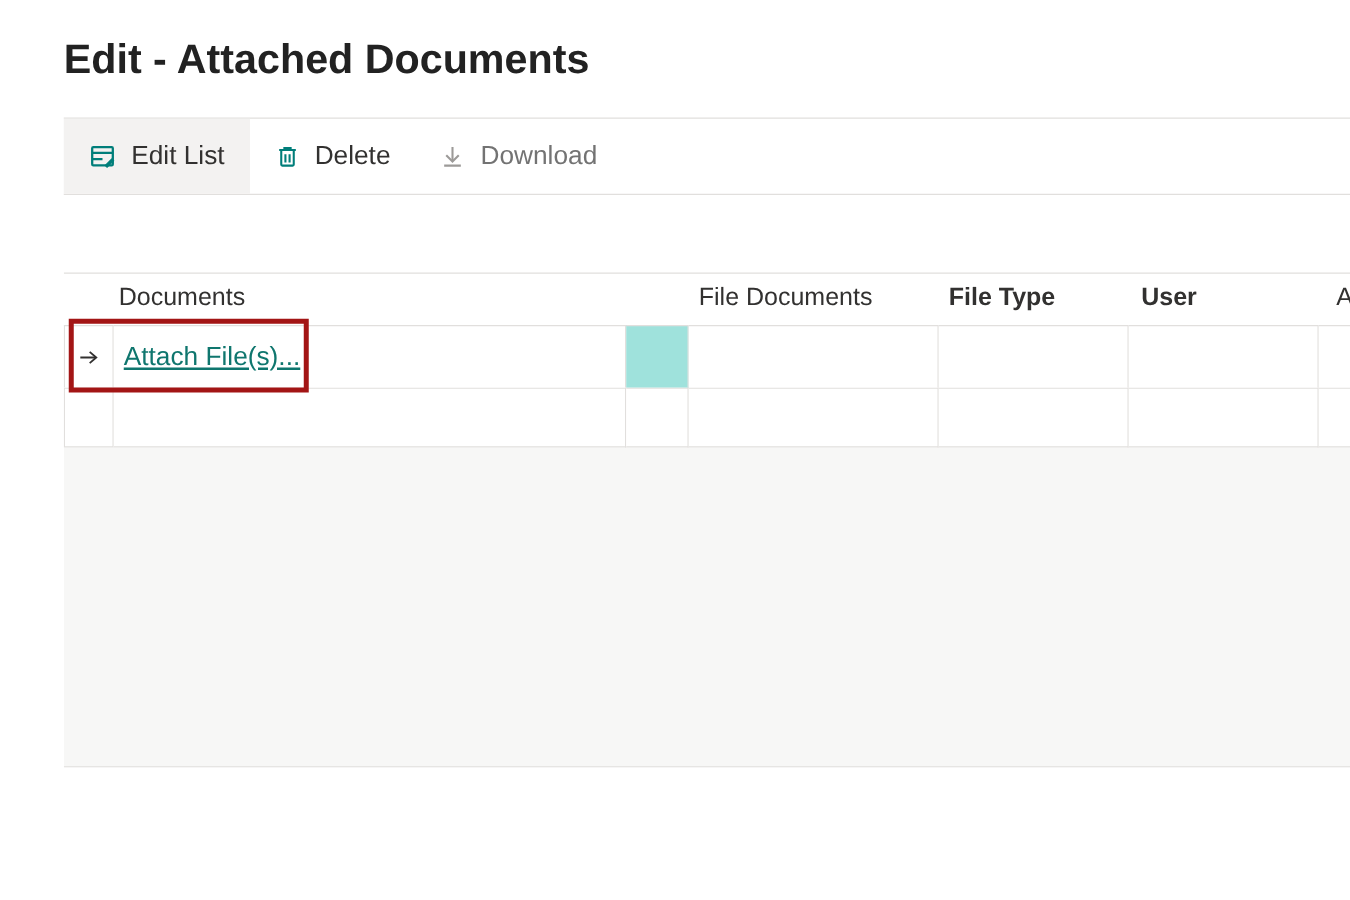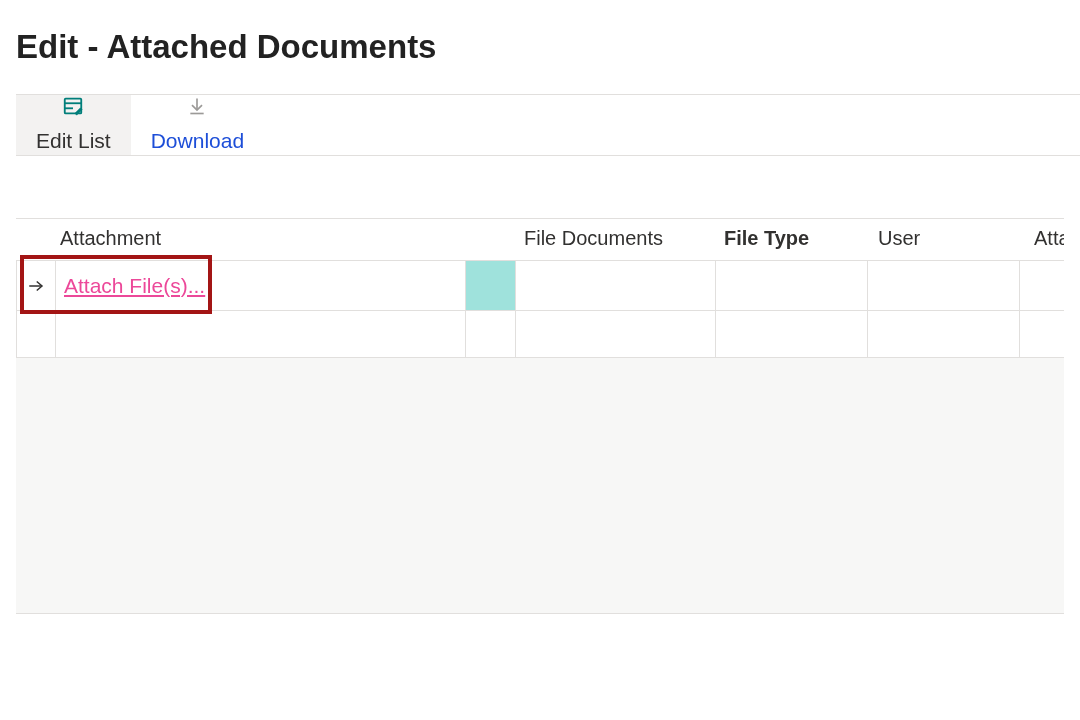--- a/index.html
+++ b/index.html
@@ -7,21 +7,21 @@
     margin: 0;
     padding: 0;
     width: 1080px;
     height: 720px;
     background: #ffffff;
     font-family: "Segoe UI", Arial, sans-serif;
     color: #323130;
     overflow: hidden;
   }
   .page {
-    padding-left: 16px;
+    padding-left: 51px;
     width: 1080px;
   }
   .title {
     font-size: 33px;
     font-weight: 600;
     margin-top: 28px;
     margin-bottom: 28px;
     color: #222;
   }
   .toolbar {
@@ -37,25 +37,23 @@
     gap: 12px;
     padding: 0 20px;
     font-size: 21px;
     color: #323130;
     cursor: pointer;
     user-select: none;
     white-space: nowrap;
   }
   .toolbar-button.active {
     background: #f3f2f1;
-    flex-direction: column;
   }
   .toolbar-button.disabled {
-    color: #1d4ed8;
-    flex-direction: column;
+    color: #737373;
   }
   .toolbar-button .icon { display: inline-flex; align-items: center; }
   .toolbar-button.disabled .icon svg { stroke: #9c9a98; }
   .toolbar-button .icon svg { stroke: #007e7a; }
 
   .table-wrap {
     margin-top: 62px;
     border-top: 1px solid #e1dfdd;
   }
   .grid {
@@ -65,42 +63,42 @@
   }
   .header-cell {
     font-size: 20px;
     color: #323130;
     padding: 8px 0 10px 0;
     white-space: nowrap;
   }
   .h-attachment { grid-column: 2 / 4; padding-left:4px; }
   .h-fileext    { grid-column: 4; padding-left:8px;}
   .h-filetype   { grid-column: 5; padding-left:8px;font-weight:bold;}
-  .h-user       { grid-column: 6; padding-left:10px;}
+  .h-user       { grid-column: 6; padding-left:10px;font-weight:bold;}
   .h-attached   { grid-column: 7; padding-left:14px; text-align:left;}
 
   .body-row .cell {
     height: 50px;
     border-top: 1px solid #e1dfdd;
     border-right: 1px solid #e1dfdd;
     display: flex;
     align-items: center;
     background: #fff;
   }
   .body-row .row-selector {
     border-left: 1px solid #e1dfdd;
     justify-content: center;
   }
   .highlight-box {
     position: absolute;
     border: 4px solid #a31515;
     pointer-events: none;
   }
   .attach-link {
-    color: #ec4899;
+    color: #0f766e;
     font-size: 21px;
     text-decoration: underline;
     padding-left: 8px;
     cursor: pointer;
   }
   .teal-fill { background: #9fe2dc !important; }
   
   .second-row .cell {
     height: 48px;
     border-top: 1px solid #e1dfdd;
@@ -137,41 +135,53 @@
         <svg width="22" height="22" viewBox="0 0 24 24" fill="none" stroke-width="2">
           <rect x="3" y="4" width="18" height="16" rx="1"></rect>
           <line x1="3" y1="9" x2="21" y2="9"></line>
           <line x1="3" y1="14.5" x2="12" y2="14.5"></line>
           <path d="M14 20 L20 14 L22 16 L16 22 Z" fill="#007e7a" stroke="#007e7a" stroke-width="0.5"></path>
         </svg>
       </span>
       <span>Edit List</span>
     </div>
 
+    <div class="toolbar-button">
+      <span class="icon">
+        <svg width="20" height="22" viewBox="0 0 24 24" fill="none" stroke-width="2">
+          <path d="M4 6 h16"></path>
+          <path d="M9 6 V4 h6 v2"></path>
+          <path d="M6 6 v14 a1 1 0 0 0 1 1 h10 a1 1 0 0 0 1 -1 V6"></path>
+          <line x1="10" y1="10" x2="10" y2="18"></line>
+          <line x1="14" y1="10" x2="14" y2="18"></line>
+        </svg>
+      </span>
+      <span>Delete</span>
+    </div>
 
     <div class="toolbar-button disabled">
       <span class="icon">
         <svg width="20" height="22" viewBox="0 0 24 24" fill="none" stroke-width="2">
           <line x1="12" y1="3" x2="12" y2="16"></line>
           <polyline points="6,11 12,17 18,11"></polyline>
           <line x1="4" y1="21" x2="20" y2="21"></line>
         </svg>
       </span>
       <span>Download</span>
     </div>
 
   </div>
 
   <div class="stage">
 
     <div class="table-wrap">
 
       <div class="grid">
         <div class="header-cell" style="grid-column:1;"></div>
-        <div class="header-cell h-attachment">Attachment</div>
+        <div class="header-cell h-attachment">Documents</div>
         <div class="header-cell h-fileext">File Documents</div>
         <div class="header-cell h-filetype">File Type</div>
         <div class="header-cell h-user">User</div>
         <div class="header-cell h-attached">Attached</div>
       </div>
 
       <div class="grid body-row" style="position:relative;">
         <div class="cell row-selector">
           <svg width="18" height="18" viewBox="0 0 24 24" fill="none" stroke="#323130" stroke-width="2">
             <line x1="3" y1="12" x2="19" y2="12"></line>

